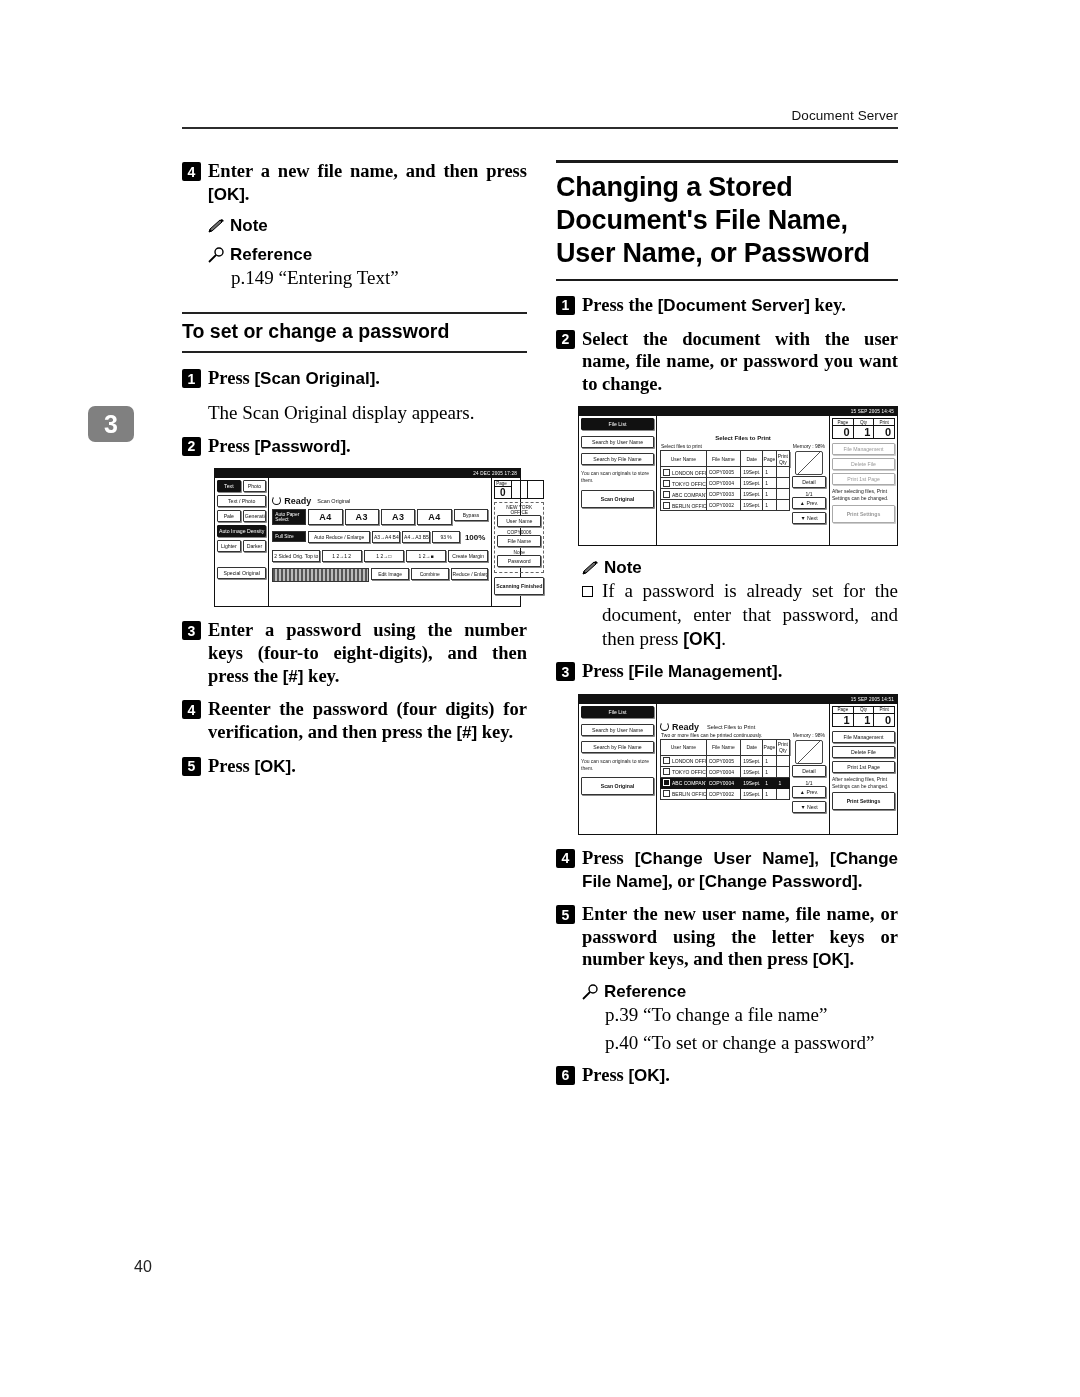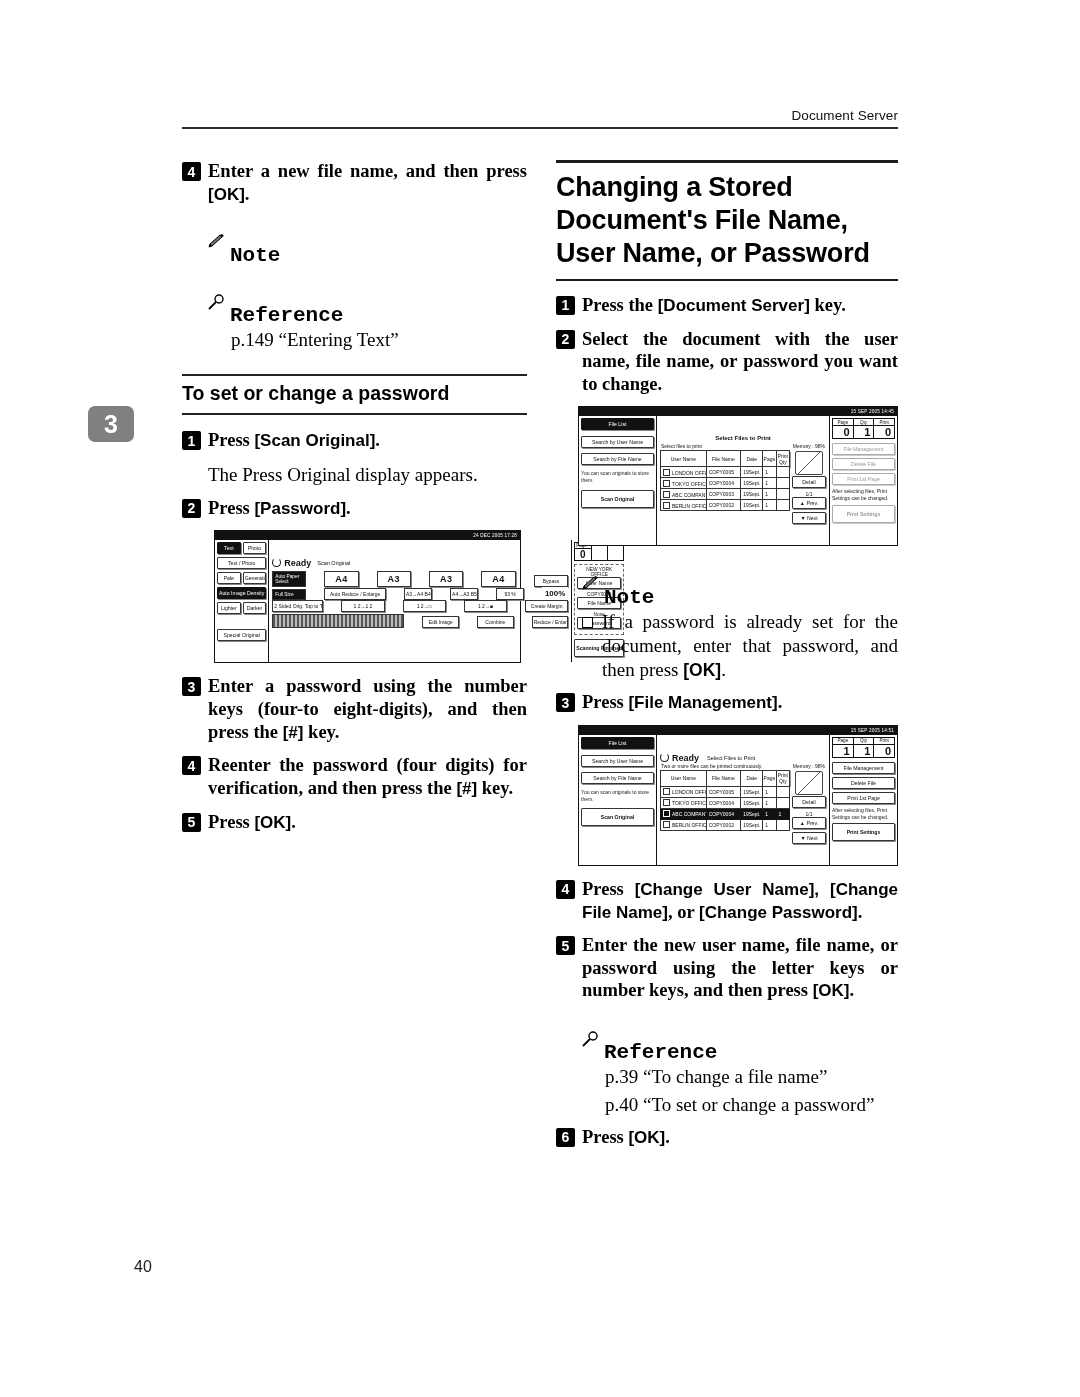--- a/index.html
+++ b/index.html
@@ -44,21 +44,21 @@
   .steptext .ui{font-family:"Liberation Sans",sans-serif;font-weight:bold;font-size:17px;}
 
   .body-para{
     font-family:"Liberation Serif",serif;font-size:19px;line-height:1.25;
     margin:0 0 10px 26px;
   }
 
   
   .blk{margin:4px 0 9px 26px;}
   .blk-head{display:flex;align-items:center;gap:5px;margin-bottom:1px;}
-  .blk-title{font-family:Liberation Mono, monospace;font-weight:bold;font-size:21px;margin-top:28px;}
+  .blk-title{font-family:Liberation Sans, sans-serif;font-weight:bold;font-size:17px;}
   .bullet-row{display:flex;align-items:flex-start;}
   .bullet-sq{
     flex:0 0 auto;width:9px;height:9px;border:1.6px solid #000;background:#fff;
     margin:7px 9px 0 0;
   }
   .bullet-txt{
     font-family:"Liberation Serif",serif;font-size:19px;line-height:1.26;
     text-align:justify;flex:1;
   }
   .bullet-txt .ui{font-family:"Liberation Sans",sans-serif;font-weight:bold;font-size:17.5px;}
@@ -132,21 +132,21 @@
   .cb{display:inline-block;width:5px;height:5px;border:1px solid #333;margin-right:2px;vertical-align:-1px;}
   tr.sel .cb{border-color:#fff;}
 
   .counter{display:flex;border:1px solid #111;}
   .counter > div{flex:1;text-align:center;border-right:1px solid #111;}
   .counter > div:last-child{border-right:none;}
   .counter .lbl{font-size:4.6px;border-bottom:1px solid #111;padding:.5px 0;}
   .counter .val{font-size:11px;font-weight:bold;line-height:1.1;text-align:right;padding-right:3px;}
 
   
-  .so-row{display:flex;gap:18px;margin-bottom:0;align-items:flex-end;}
+  .so-row{display:flex;gap:2px;margin-bottom:6px;align-items:flex-start;}
   .so-cell{
     border:1px solid #333;background:#fff;font-size:5px;text-align:center;
     padding:2px 1px;box-shadow:1px 1px 0 #888;flex:1;white-space:nowrap;overflow:hidden;
   }
   .so-lbl{
     border:1px solid #333;background:#111;color:#fff;font-size:4.8px;
     padding:2px 2px;width:34px;box-sizing:border-box;text-align:left;
   }
   .papersize{font-size:9px;font-weight:bold;letter-spacing:.5px;}
   .stripe{
@@ -210,21 +210,21 @@
       <div class="rule-top"></div>
       <div class="txt">To set or change a password</div>
       <div class="rule-bot"></div>
     </div>
 
     <div class="step">
       <div class="stepnum">1</div>
       <div class="steptext"><span>Press </span><span class="ui">[Scan Original]</span><span>.</span></div>
     </div>
 
-    <div class="body-para">The Press Original display appears.</div>
+    <div class="body-para">The Scan Original display appears.</div>
 
     <div class="step">
       <div class="stepnum">2</div>
       <div class="steptext"><span>Press </span><span class="ui">[Password]</span><span>.</span></div>
     </div>
 
     <div class="lcd" style="margin-left:32px;width:305px;">
       <div class="lcd-statusbar">
         <span>24 DEC 2005 17:28</span>
       </div>

